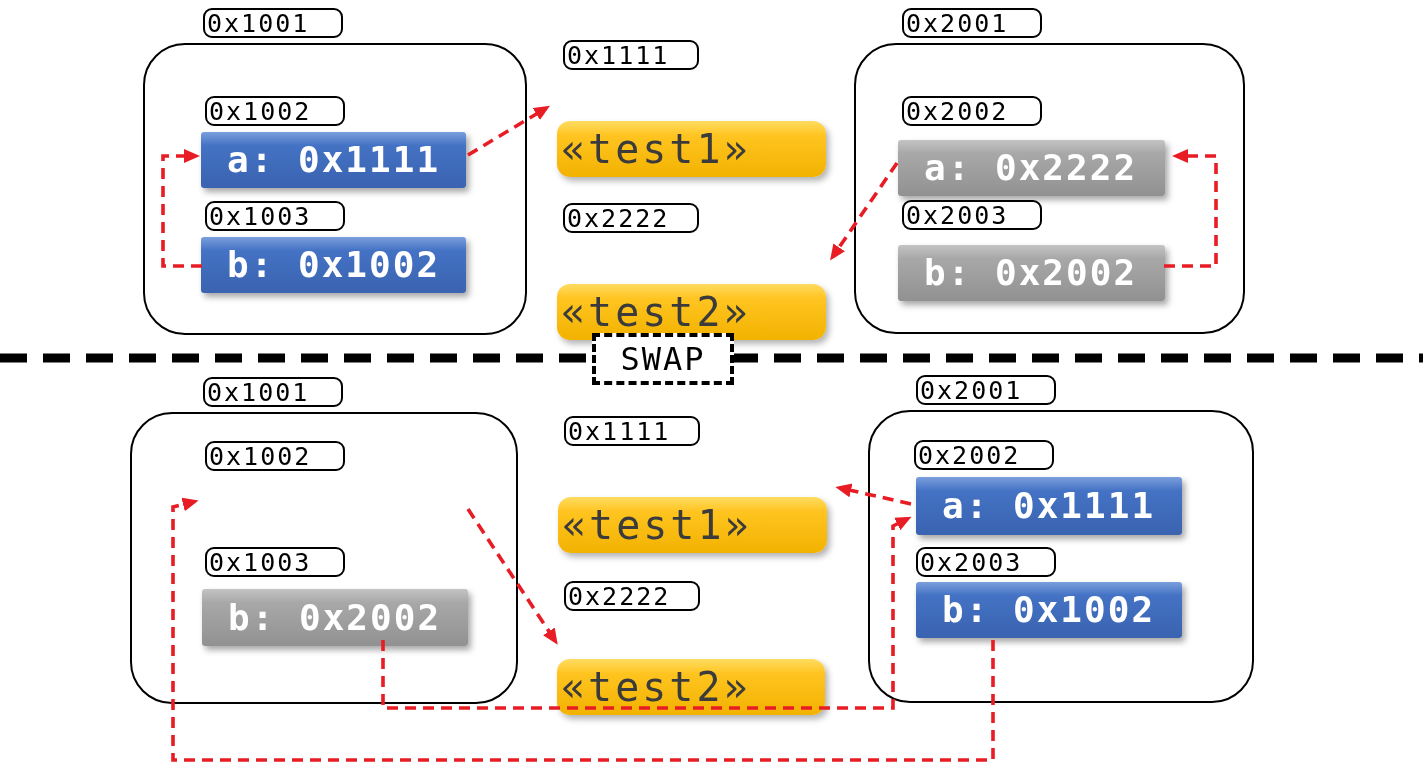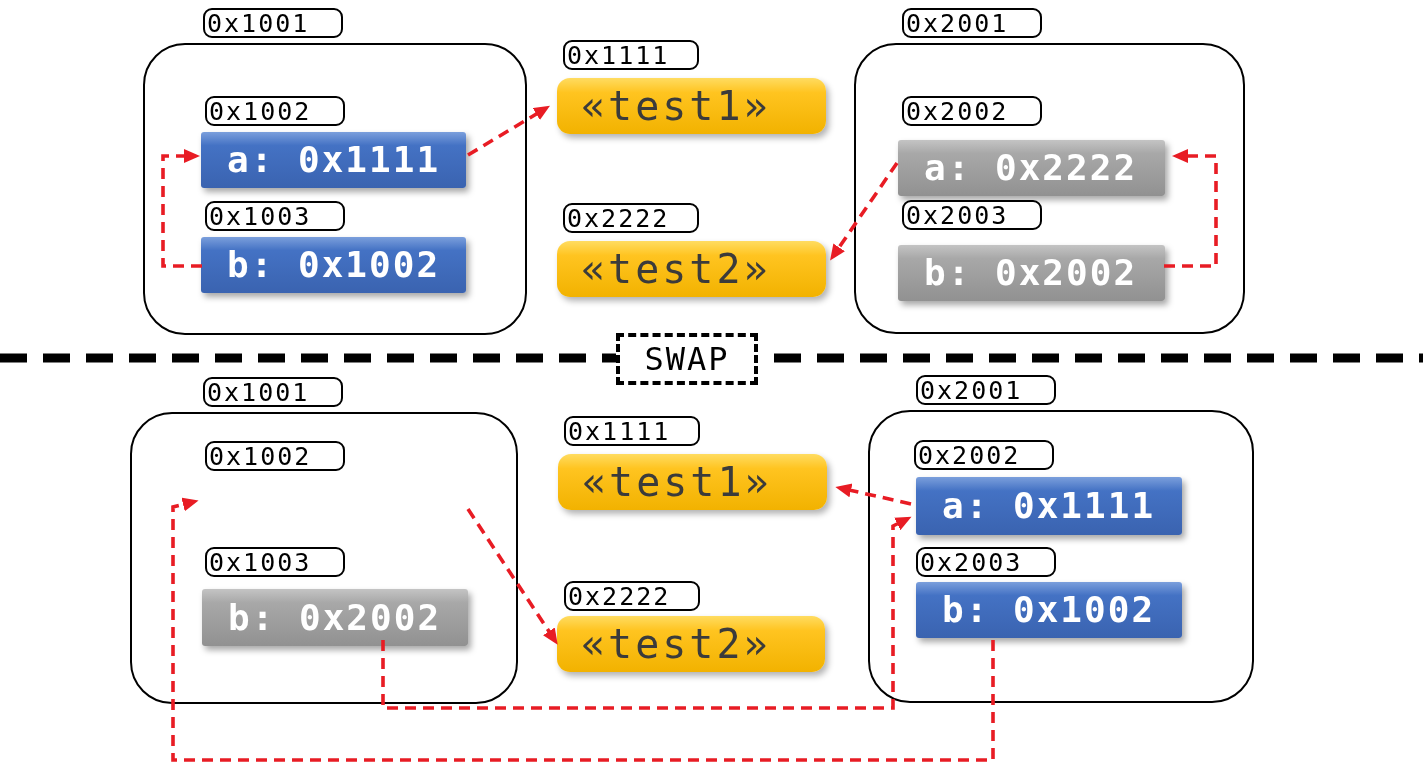--- a/index.html
+++ b/index.html
@@ -27,27 +27,28 @@
   }
   .vbox.blue {
     background:linear-gradient(180deg, var(--blue_top) 0%, var(--blue_mid) 24%, var(--blue_dark) 100%);
   }
   .vbox.gray {
     background:linear-gradient(180deg, var(--gray_top) 0%, var(--gray_mid) 24%, var(--gray_dark) 100%);
     margin-top:8px;
   }
   .sbox {
     position:absolute; border-radius:13px; box-sizing:border-box; z-index:2;
-    display:flex; align-items:center; padding-left:24px;
+    display:flex; align-items:center; padding-left:4px;
     font-size:40px; letter-spacing:3px; color:var(--string_text); line-height:1;
     background:linear-gradient(180deg, var(--yellow_top) 0%, var(--yellow_mid) 26%, var(--yellow_dark) 100%);
     box-shadow:3px 4px 6px rgba(0,0,0,0.30);
+    margin-top:43px;
   }
   .swap-box {
-    position:absolute; left:616px; top:333px; width:142px; height:52px;
+    position:absolute; left:592px; top:333px; width:142px; height:52px;
     background:#fff; border:4px dashed #000; box-sizing:border-box; z-index:4;
     display:flex; align-items:center; justify-content:center;
     font-size:32px; letter-spacing:2px; color:#000;
   }
   svg.layer { position:absolute; left:0; top:0; z-index:5; pointer-events:none; }
   svg.under { z-index:0; }
   svg .redline { stroke:var(--red); stroke-width:3.6px; fill:none; stroke-dasharray:11 7; }
   svg .blackdash { stroke:#000; stroke-width:9px; fill:none; stroke-dasharray:27 16; }
   svg .arrhead { fill:var(--red); }
 </style>

